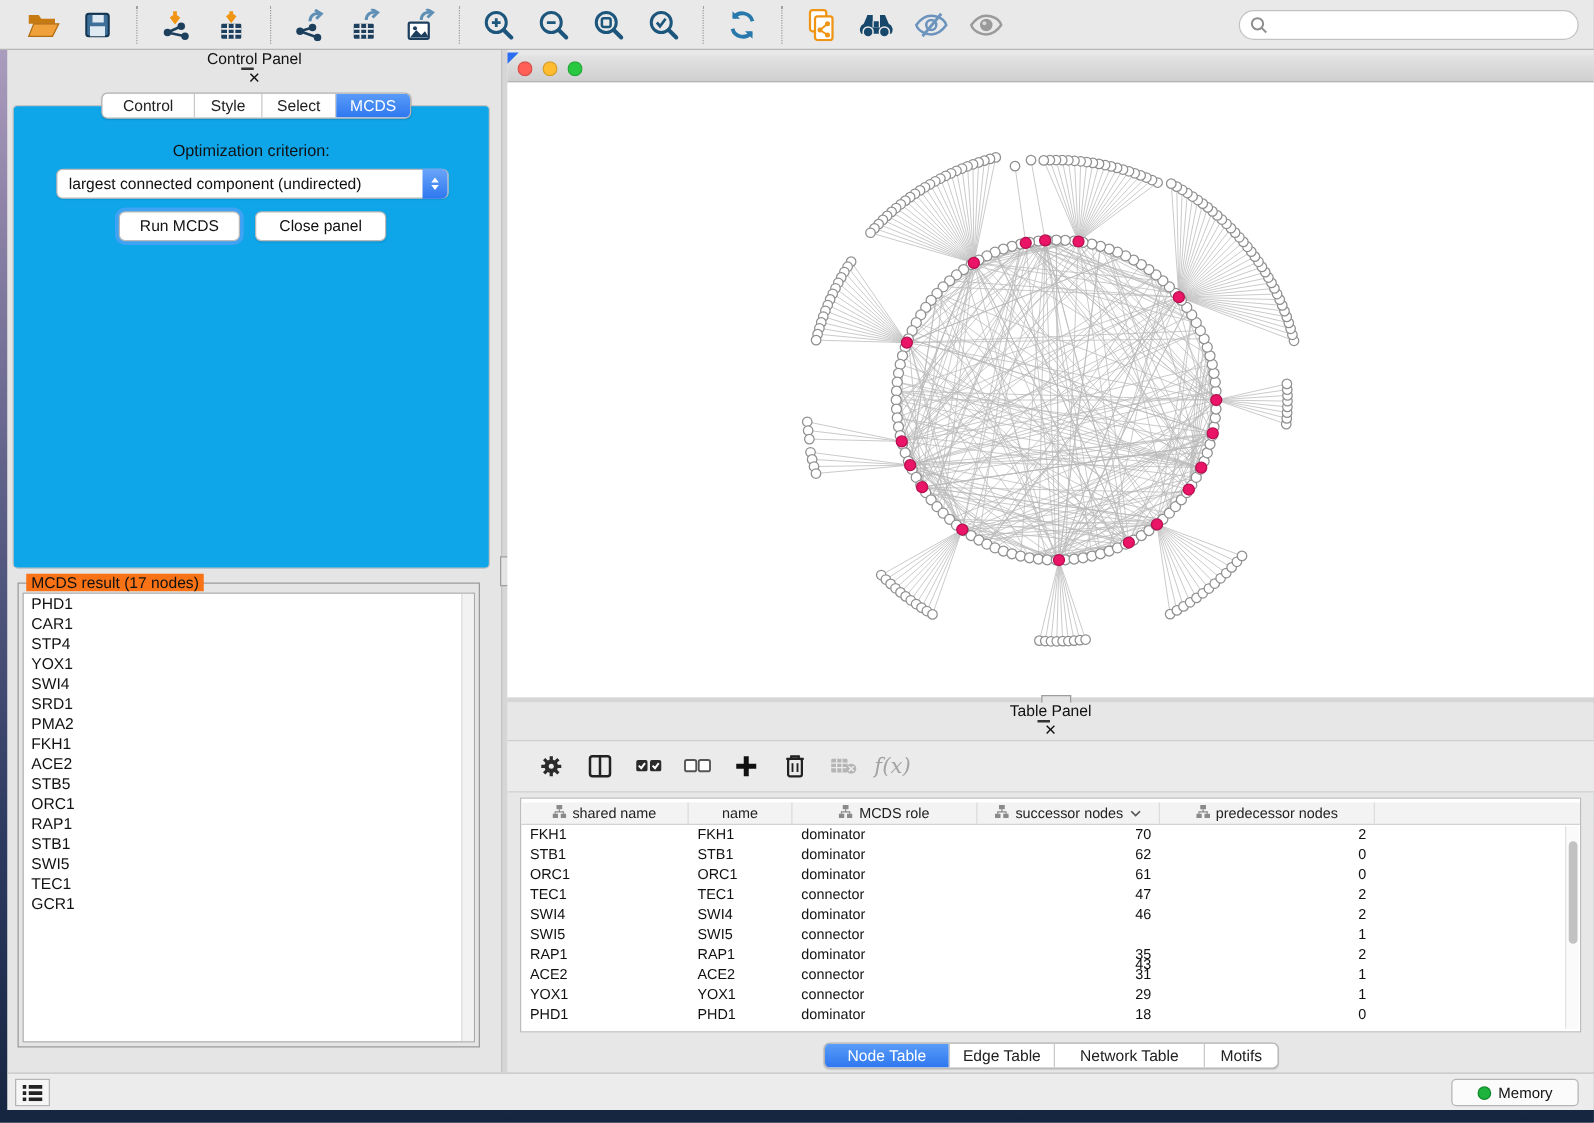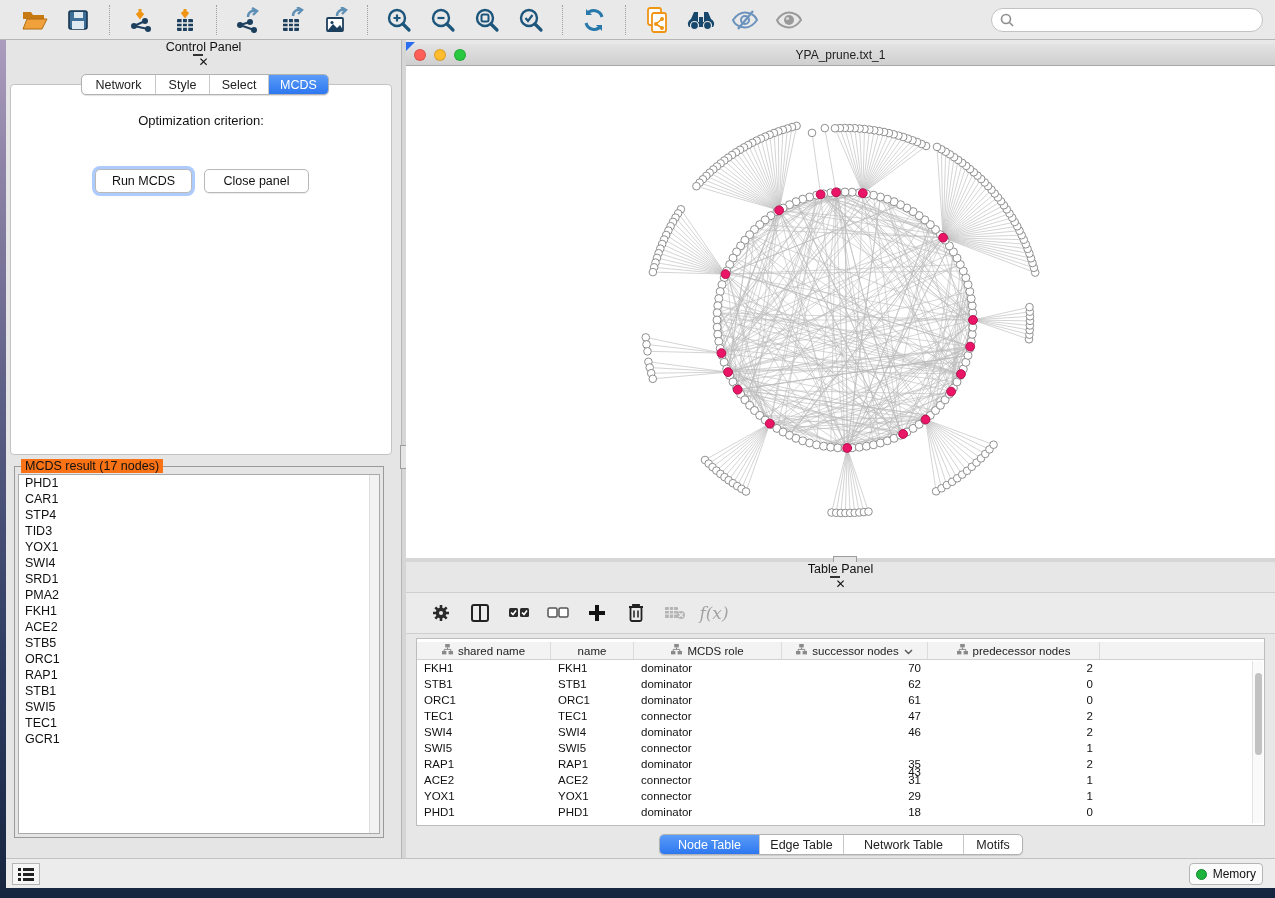--- a/index.html
+++ b/index.html
@@ -24,21 +24,21 @@
   .panel-head{height:26px;display:flex;align-items:center;padding:0 10px;font-size:12.5px;color:#111;flex-direction:column;}
   .panel-head .spacer{flex:1;}
   .float-ico{width:10px;height:9px;border:1.5px solid #333;margin-right:12px;}
   .close-ico{font-size:12px;font-weight:bold;color:#111;line-height:1;}
   .seg-group{display:flex;height:21px;border:1px solid #b2b2b2;border-radius:5px;background:#fff;overflow:hidden;
     box-shadow:0 1px 1px rgba(0,0,0,.12);}
   .seg{display:flex;align-items:center;justify-content:center;font-size:12.5px;color:#222;border-right:1px solid #c9c9c9;}
   .seg:last-child{border-right:none;}
   .seg.sel{background:linear-gradient(180deg,#5a9cf8,#2e77f0);color:#fff;}
   #cp-tabs{position:absolute;left:75px;top:34px;z-index:3;}
-  #cp-box{position:absolute;left:4px;top:44px;width:382px;height:371px;background:#ffffff;
+  #cp-box{position:absolute;left:4px;top:44px;width:382px;height:371px;background:#0ea5e9;
     border:1px solid #c3c3c3;border-radius:4px;}
   #opt-label{position:absolute;left:0;top:28px;width:100%;text-align:center;font-size:13px;color:#111;}
   #criterion{position:absolute;left:34px;top:50px;width:314px;height:24px;background:#fff;border:1px solid #b9b9b9;
     border-radius:5px;display:flex;align-items:center;font-size:12.5px;color:#111;padding-left:9px;
     box-shadow:0 1px 1px rgba(0,0,0,.08);}
   #criterion .stepper{margin-left:auto;width:20px;height:24px;border-radius:0 5px 5px 0;
     background:linear-gradient(180deg,#6aa5f9,#2e77f0);display:flex;flex-direction:column;align-items:center;justify-content:center;}
   .chev{width:0;height:0;border-left:3.5px solid transparent;border-right:3.5px solid transparent;}
   .chev.up{border-bottom:4px solid #fff;margin-bottom:2px;}
   .chev.dn{border-top:4px solid #fff;}
@@ -86,21 +86,21 @@
   .td.right{padding-right:7px;text-align:right;}
   #tbl-scroll{position:absolute;right:1px;top:22px;bottom:2px;width:11px;background:#fafafa;border-left:1px solid #e2e2e2;}
   #tbl-thumb{position:absolute;left:2px;top:12px;width:7px;height:82px;background:#c2c2c2;border-radius:4px;}
   #tbl-tabs{position:absolute;left:253px;top:272px;}
 
   
   #statusbar{position:absolute;left:0;top:818px;width:1269px;height:30px;background:#ececec;border-top:1px solid #c2c2c2;}
   #list-btn{position:absolute;left:6px;top:4px;width:28px;height:22px;background:#f6f6f6;border:1px solid #b5b5b5;
     display:flex;align-items:center;justify-content:center;}
   #mem-btn{position:absolute;right:12px;top:4px;height:22px;background:#fbfbfb;border:1px solid #b5b5b5;border-radius:4px;
-    display:flex;align-items:center;padding:0 6px;font-size:12px;color:#111;gap:6px;}
+    display:flex;align-items:center;padding:0 20px;font-size:12px;color:#111;gap:6px;}
   #mem-dot{width:11px;height:11px;border-radius:50%;background:#1db33c;border:1px solid #128a2c;}
 </style>
 </head>
 <body>
 
 <div id="toolbar">
   <div class="tbtn">
     <svg width="27" height="24" viewBox="0 0 27 24">
         <path d="M2 4h8l2 3h11v4H2z" fill="#c77a12"></path>
         <path d="M2 21l4-10h20l-5 10z" fill="#f0a13c" stroke="#b06d10" stroke-width="1"></path>
@@ -245,38 +245,44 @@
 <div id="content">
 
   <div id="cpanel">
     <div class="panel-head">
       <span>Control Panel</span>
       <span class="spacer"></span>
       <span class="float-ico"></span>
       <span class="close-ico">✕</span>
     </div>
     <div id="cp-tabs" class="seg-group">
-      <div class="seg" style="width:74px">Network</div>
+      <div class="seg" style="width:74px">Control</div>
       <div class="seg" style="width:54px">Style</div>
       <div class="seg" style="width:59px">Select</div>
       <div class="seg sel" style="width:59px">MCDS</div>
     </div>
     <div id="cp-box">
       <div id="opt-label">Optimization criterion:</div>
+      <div id="criterion">
+        <span>largest connected component (undirected)</span>
+        <span class="stepper">
+            <span class="chev up"></span>
+            <span class="chev dn"></span>
+          </span>
+      </div>
       <div id="run-btn" class="btn">Run MCDS</div>
       <div id="close-btn" class="btn">Close panel</div>
     </div>
     <div id="mcds-field">
       <div id="mcds-legend">MCDS result (17 nodes)</div>
       <div id="mcds-box">
         <div id="mcds-items">
             <div class="mcds-item">PHD1</div>
             <div class="mcds-item">CAR1</div>
             <div class="mcds-item">STP4</div>
-            <div class="mcds-item">TID3</div>
             <div class="mcds-item">YOX1</div>
             <div class="mcds-item">SWI4</div>
             <div class="mcds-item">SRD1</div>
             <div class="mcds-item">PMA2</div>
             <div class="mcds-item">FKH1</div>
             <div class="mcds-item">ACE2</div>
             <div class="mcds-item">STB5</div>
             <div class="mcds-item">ORC1</div>
             <div class="mcds-item">RAP1</div>
             <div class="mcds-item">STB1</div>
@@ -292,21 +298,20 @@
   <div id="vsplit">
       <div class="handle"></div>
     </div>
 
   <div id="netpanel">
     <div id="corner"></div>
     <div id="net-title">
       <span class="light" style="background:#ff5f57"></span>
       <span class="light" style="background:#febc2e"></span>
       <span class="light" style="background:#28c840"></span>
-      <span class="title">YPA_prune.txt_1</span>
     </div>
     <div id="canvas">
       <svg id="net-svg" width="869" height="492" viewBox="0 0 869 492">
           <g stroke="#aeaeae" stroke-width="0.6" opacity="0.85">
             <line x1="430.1" y1="126.3" x2="370.9" y2="362.4"></line>
             <line x1="430.1" y1="126.3" x2="311.2" y2="261.2"></line>
             <line x1="430.1" y1="126.3" x2="534.4" y2="168.7"></line>
             <line x1="430.1" y1="126.3" x2="364.9" y2="149.6"></line>
             <line x1="430.1" y1="126.3" x2="551.0" y2="192.1"></line>
             <line x1="430.1" y1="126.3" x2="494.5" y2="369.3"></line>

